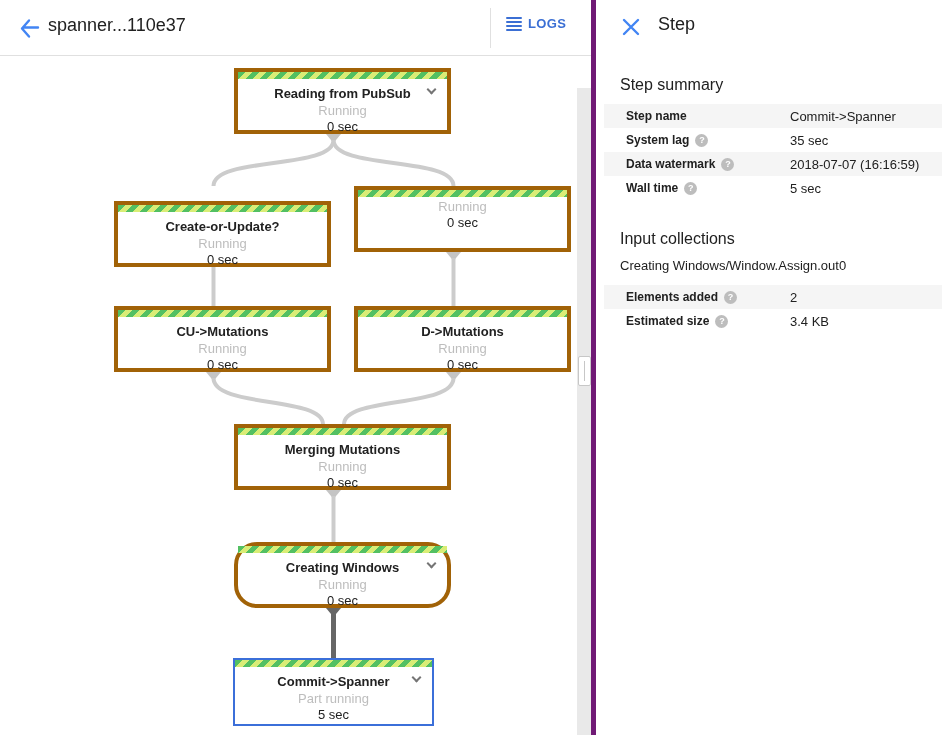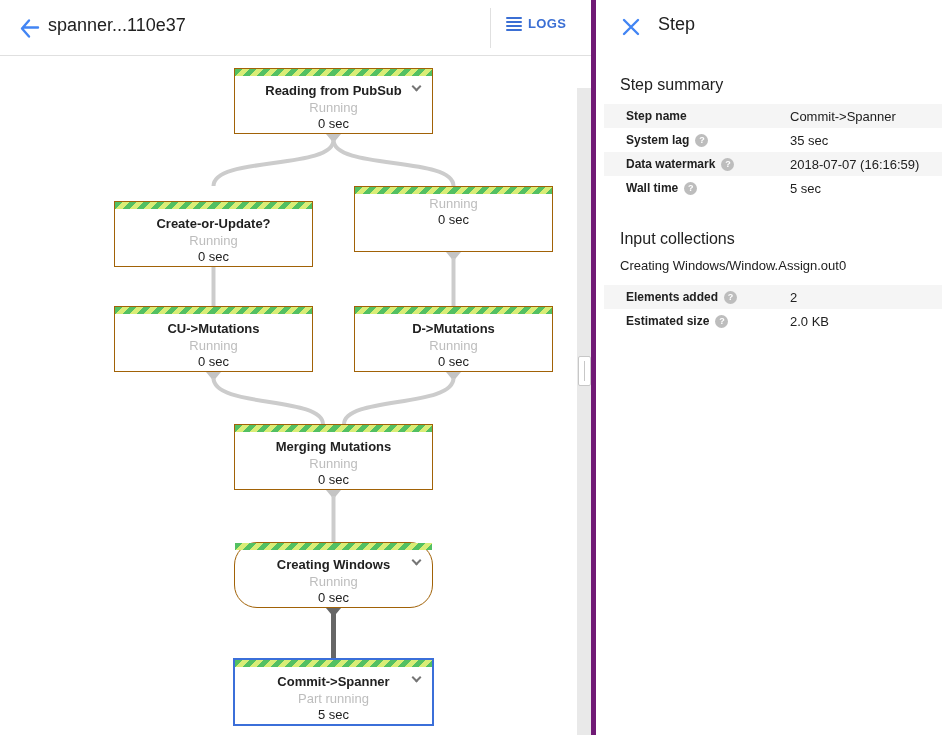--- a/index.html
+++ b/index.html
@@ -12,21 +12,21 @@
   .job-title { position:absolute; left:48px; top:15px; font-size:18px; color:#212121; white-space:nowrap; }
   .header-divider { position:absolute; left:490px; top:8px; width:1px; height:40px; background:#e0e0e0; }
   .logs-btn { position:absolute; left:506px; top:15px; display:flex; align-items:center; gap:6px; cursor:pointer; color:#3b6fd4; font-size:13px; font-weight:bold; letter-spacing:.4px; }
   .logs-icon { display:inline-block; width:16px; }
   .logs-icon div { height:2.5px; background:#3b6fd4; margin:1.6px 0; border-radius:1px; }
 
   
   .graph-pane { position:absolute; left:0; top:56px; width:578px; height:679px; background:#fff; }
   .edges { position:absolute; left:0; top:0; pointer-events:none; }
 
-  .node { position:absolute; width:199px; height:66px; background:#fff; border:1px solid #a16207; cursor:pointer; }
+  .node { position:absolute; width:217px; height:66px; background:#fff; border:4px solid #a16207; cursor:pointer; }
   .stripe { height:7px; width:100%; background:repeating-linear-gradient(135deg,#53c062 0 5px,#d9ed76 5px 10px); }
   .ntitle { margin-top:7px; font-weight:bold; font-size:13px; color:#212121; text-align:center; }
   .nstatus { font-size:13px; color:#bdbdbd; text-align:center; margin-top:2px; }
   .ntime  { font-size:13px; color:#212121; text-align:center; margin-top:1px; }
   .chev { position:absolute; right:12px; top:14px; width:7px; height:7px; border-right:2px solid #757575; border-bottom:2px solid #757575; transform:rotate(45deg); }
 
   .n0 { left:234px; top:12px; }
   .n1 { left:114px; top:145px; }
   .n2 { left:354px; top:130px; }
   .n3 { left:114px; top:250px; }
@@ -221,17 +221,17 @@
             <span>Elements added</span>
             <span class="help-icon">?</span>
           </span>
         <span class="pvalue">2</span>
       </div>
       <div class="prow">
         <span class="plabel">
             <span>Estimated size</span>
             <span class="help-icon">?</span>
           </span>
-        <span class="pvalue">2.0 KB</span>
+        <span class="pvalue">3.4 KB</span>
       </div>
     </div>
   </div>
 </div>
 
 </body></html>

